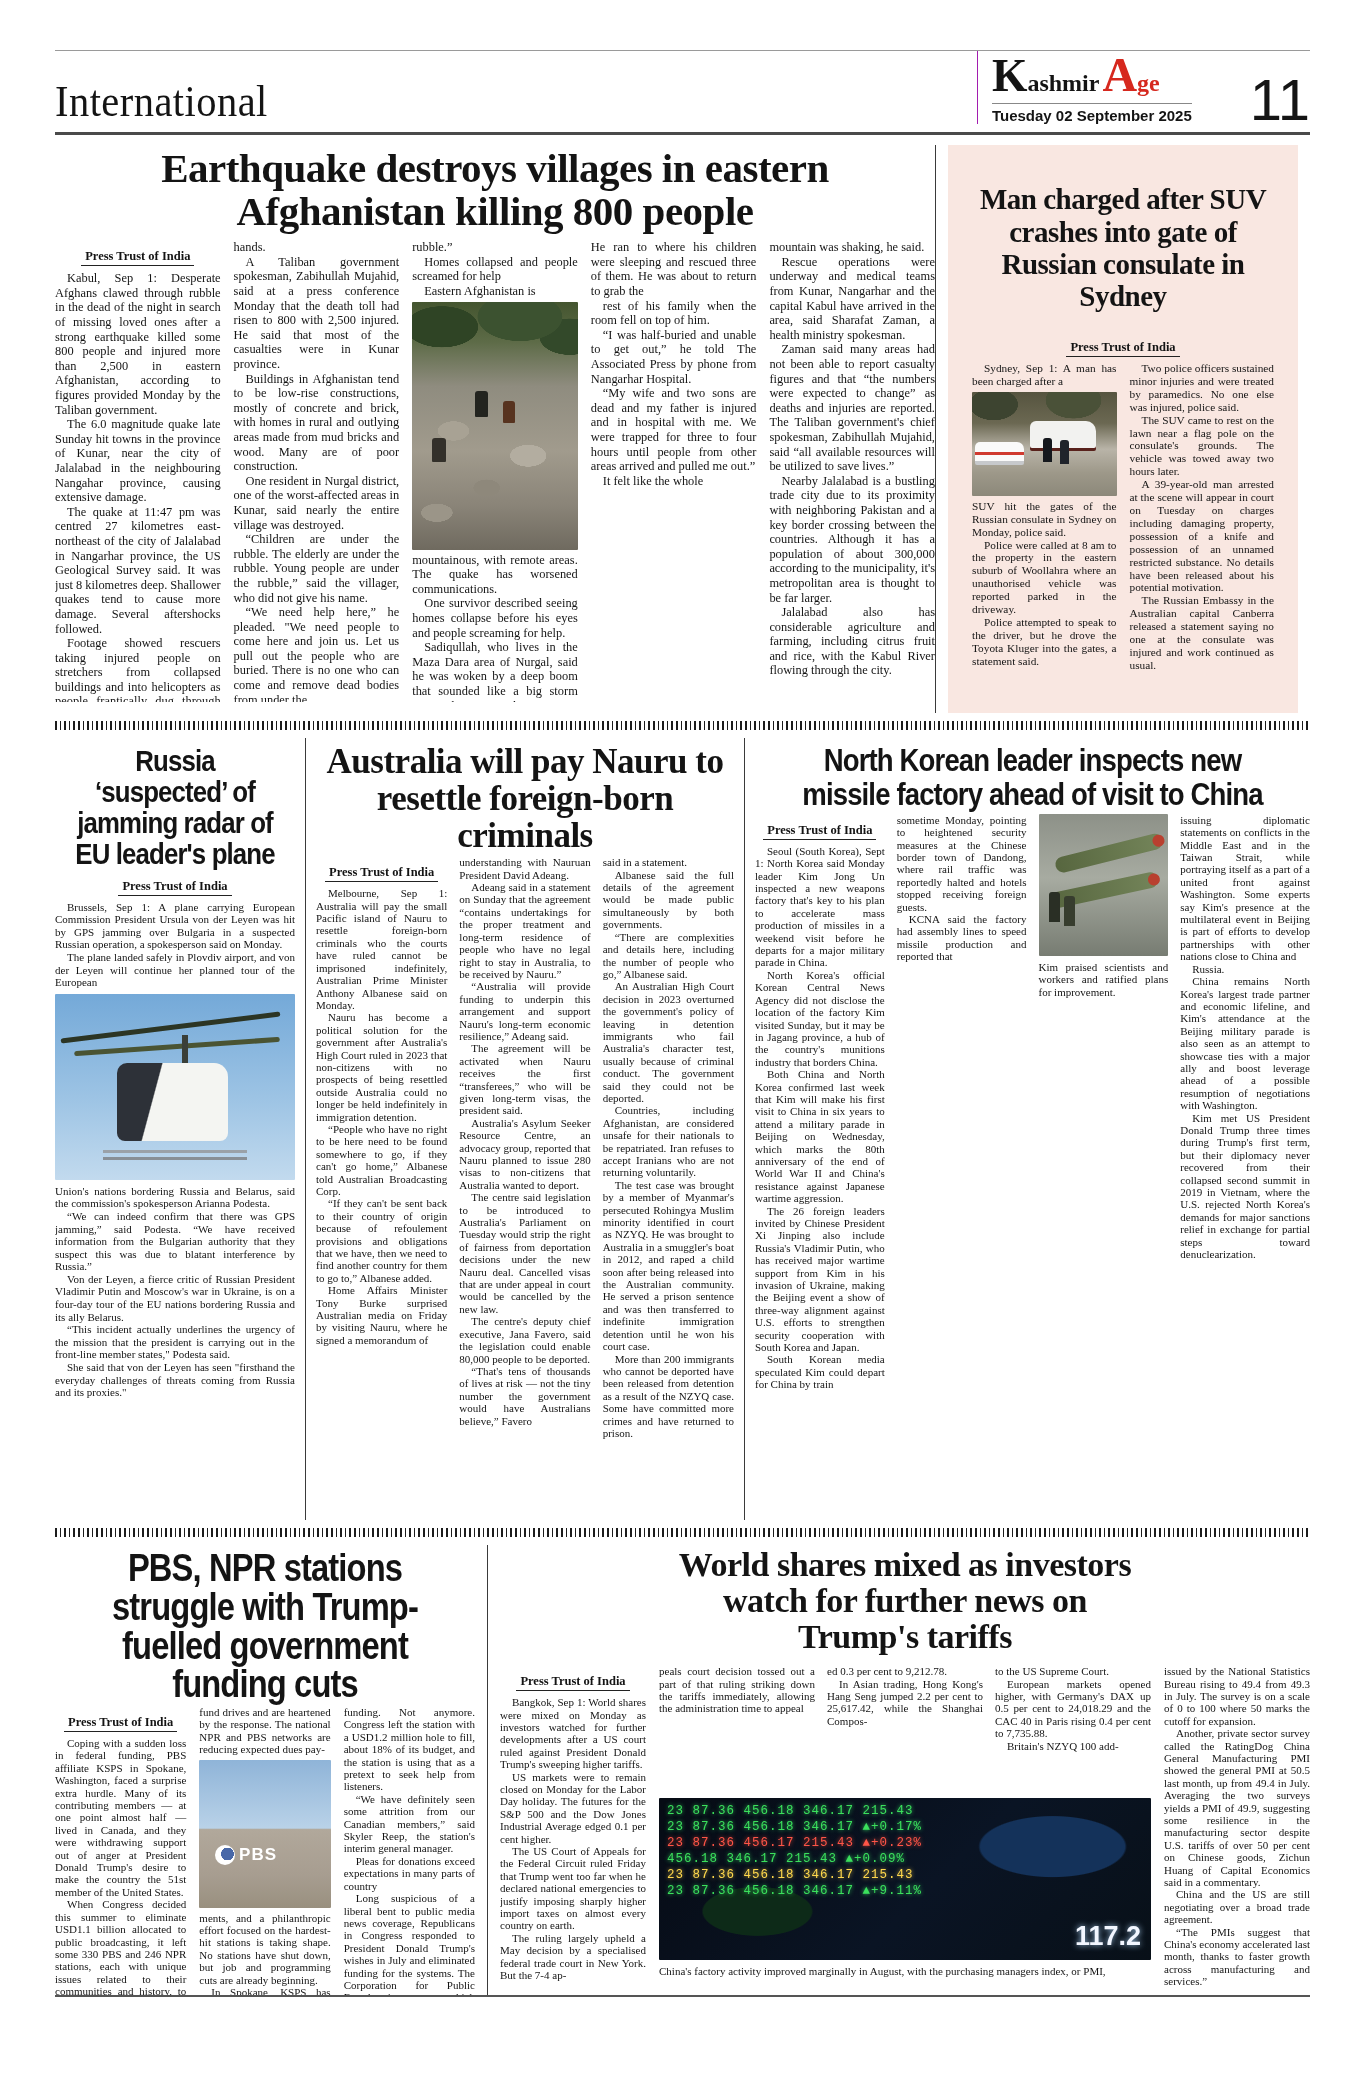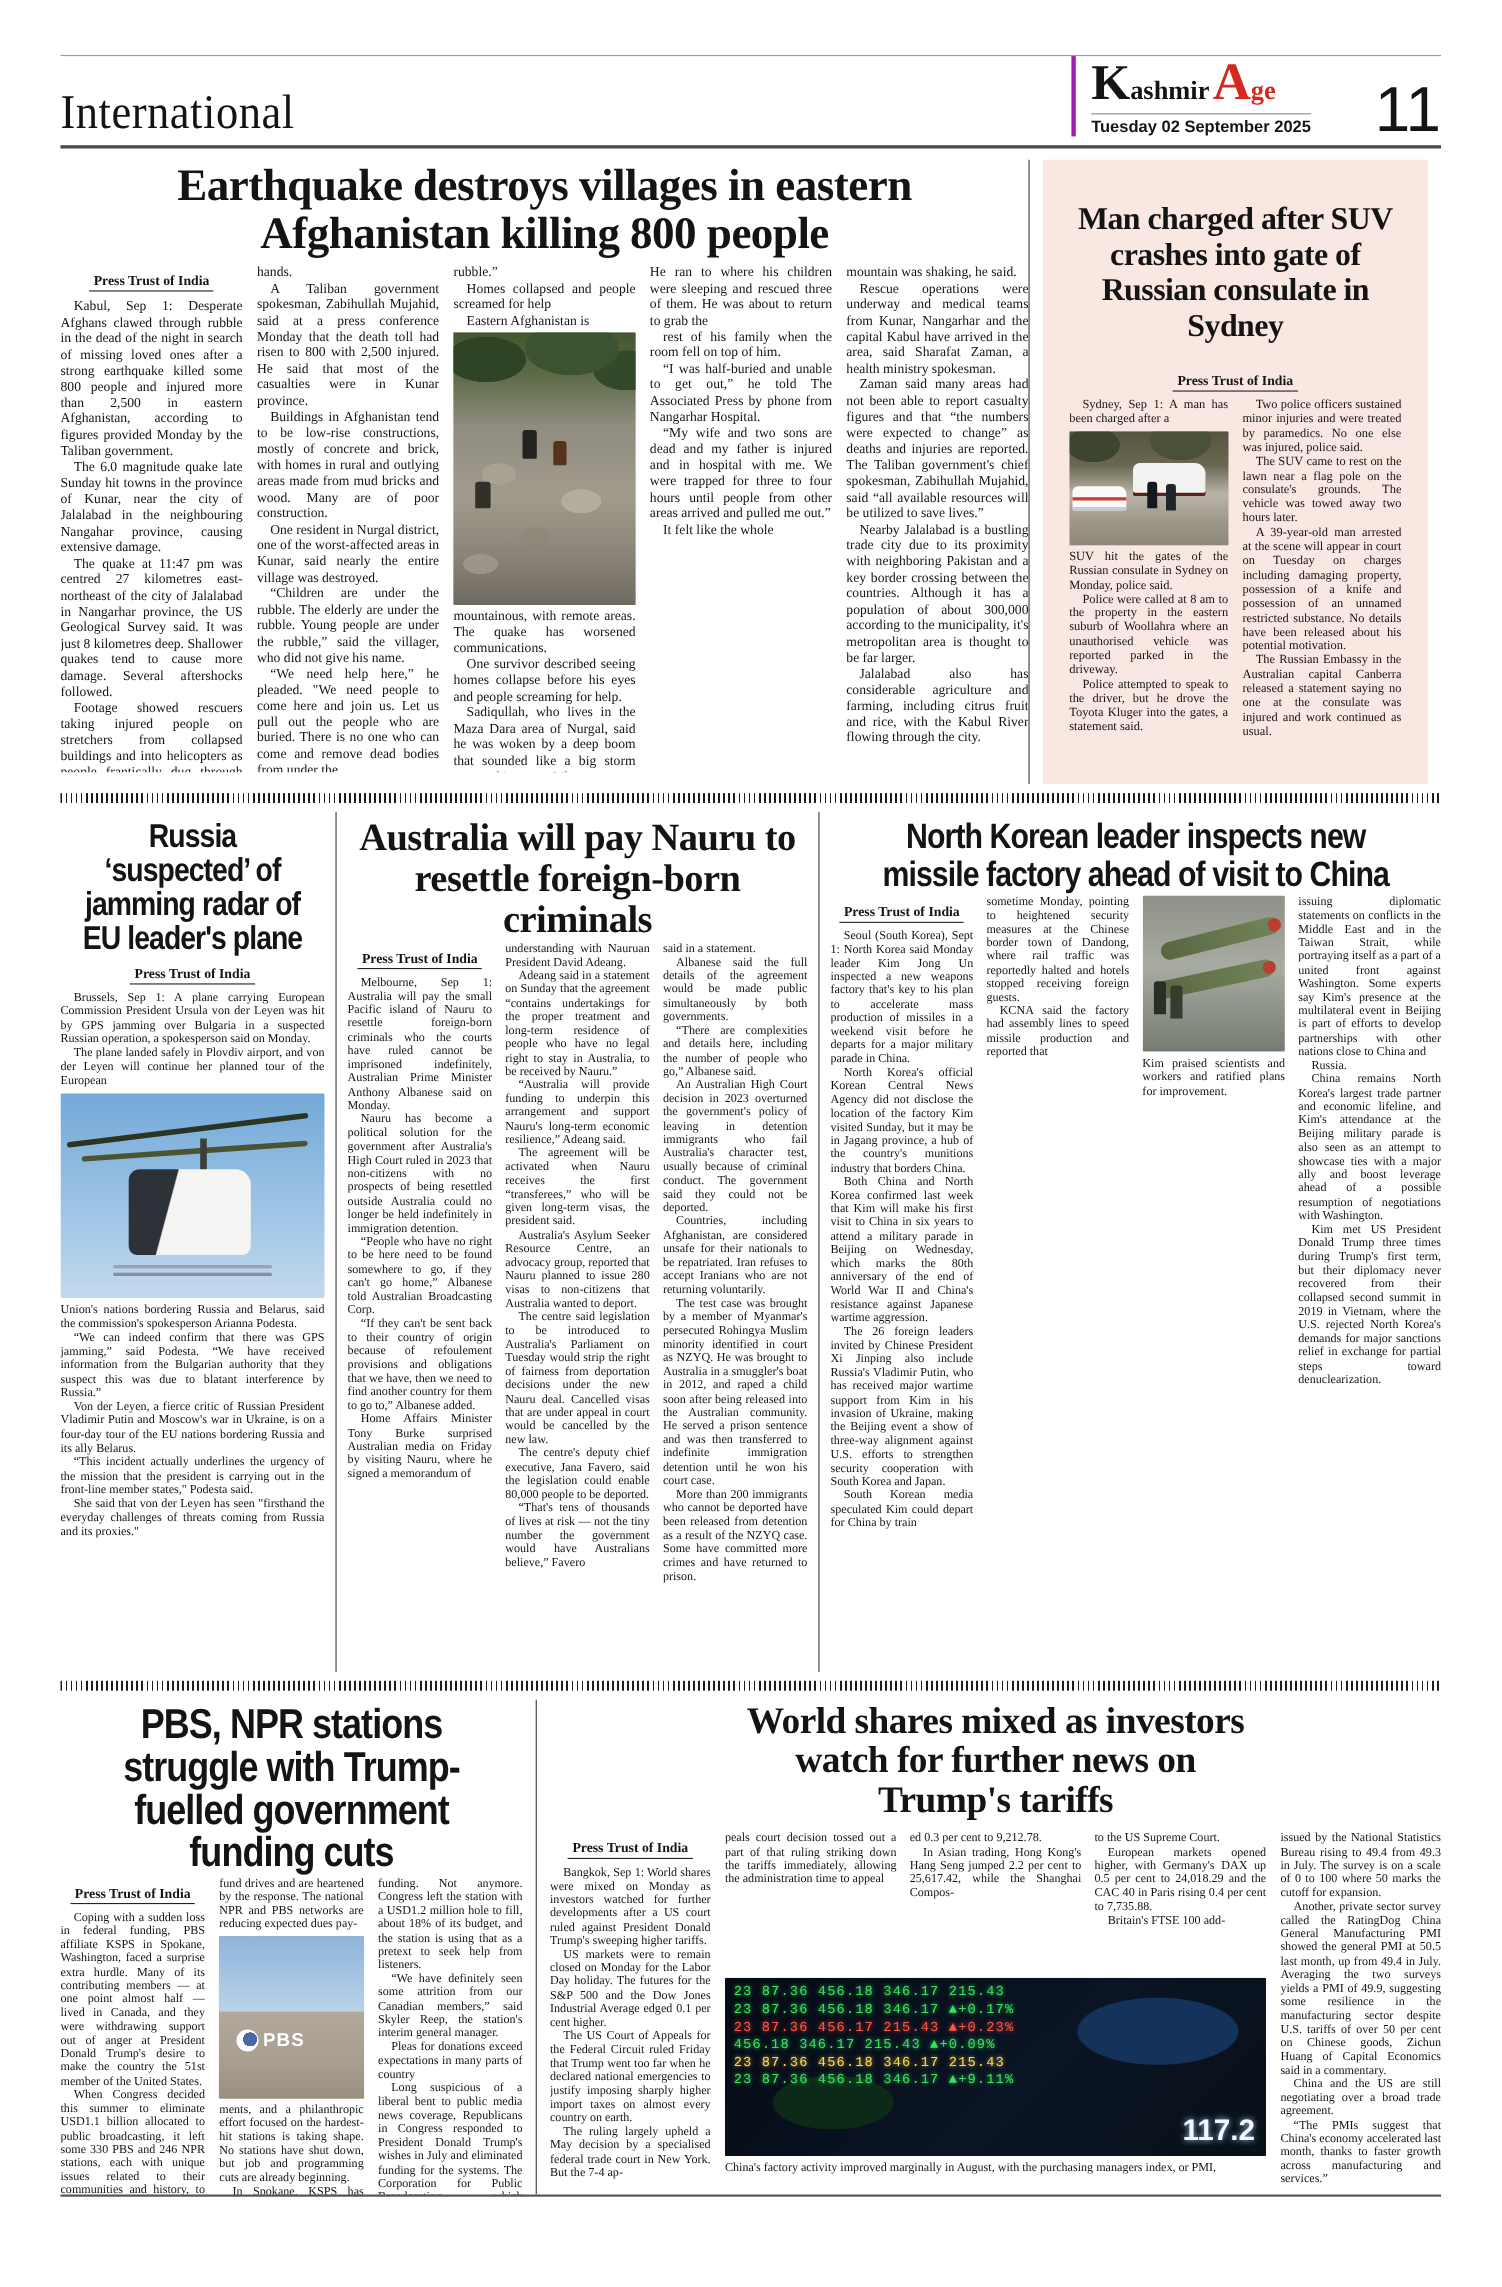--- a/index.html
+++ b/index.html
@@ -8,21 +8,21 @@
   }
   *{box-sizing:border-box;}
   html,body{margin:0;padding:0;background:#ffffff;}
   body{width:1365px;height:2079px;font-family:"Liberation Serif","DejaVu Serif",serif;color:var(--ink);overflow:hidden;}
   .page{width:1365px;height:2079px;padding:50px 55px 0;position:relative;}
 
   
   .pagehead{display:flex;align-items:flex-end;border-top:1px solid #9a9a9a;border-bottom:3px solid #4a4a4a;padding:0 0 8px;}
   .section-title{font-size:44px;font-weight:400;letter-spacing:.5px;line-height:1;margin:0;transform:scaleX(.92);transform-origin:left bottom;}
   .headspacer{flex:1;}
-  .mast{border-left:4px solid #a21caf;padding:0 12px 0 14px;text-align:left;}
+  .mast{border-left:1px solid #a21caf;padding:0 12px 0 14px;text-align:left;}
   .brand{font-size:24px;line-height:1;white-space:nowrap;}
   .brand .bk{display:inline-block;font-weight:600;}
   .brand .bk::first-letter{font-size:1.9em;}
   .brand .br{display:inline-block;color:var(--accent-red);font-weight:600;margin-left:3px;}
   .brand .br::first-letter{font-size:2.0em;}
   .issue-date{font-family:"Liberation Sans",sans-serif;font-weight:bold;font-size:15px;margin-top:4px;border-top:1px solid #888;padding-top:3px;}
   .pageno{font-family:"Liberation Sans",sans-serif;font-size:58px;line-height:.85;font-weight:500;margin-left:46px;}
 
   
   article h2{margin:0;}
@@ -397,21 +397,21 @@
             <div class="mcol paras cont">
                 <p>peals court decision tossed out a part of that ruling striking down the tariffs immediately, allowing the administration time to appeal</p>
               </div>
             <div class="mcol paras cont">
                 <p>ed 0.3 per cent to 9,212.78.</p>
                 <p>In Asian trading, Hong Kong's Hang Seng jumped 2.2 per cent to 25,617.42, while the Shanghai Compos-</p>
               </div>
             <div class="mcol paras cont">
                 <p>to the US Supreme Court.</p>
                 <p>European markets opened higher, with Germany's DAX up 0.5 per cent to 24,018.29 and the CAC 40 in Paris rising 0.4 per cent to 7,735.88.</p>
-                <p>Britain's FTSE 100 add-</p>
+                <p>Britain's NZYQ 100 add-</p>
               </div>
           </div>
           <div class="photo ticker">
             <div>
                 <p>23 87.36 456.18 346.17 215.43</p>
                 <p>23 87.36 456.18 346.17 ▲+0.17%</p>
                 <p>23 87.36 456.17 215.43 ▲+0.23%</p>
                 <p>456.18 346.17 215.43 ▲+0.09%</p>
                 <p>23 87.36 456.18 346.17 215.43</p>
                 <p>23 87.36 456.18 346.17 ▲+9.11%</p>

